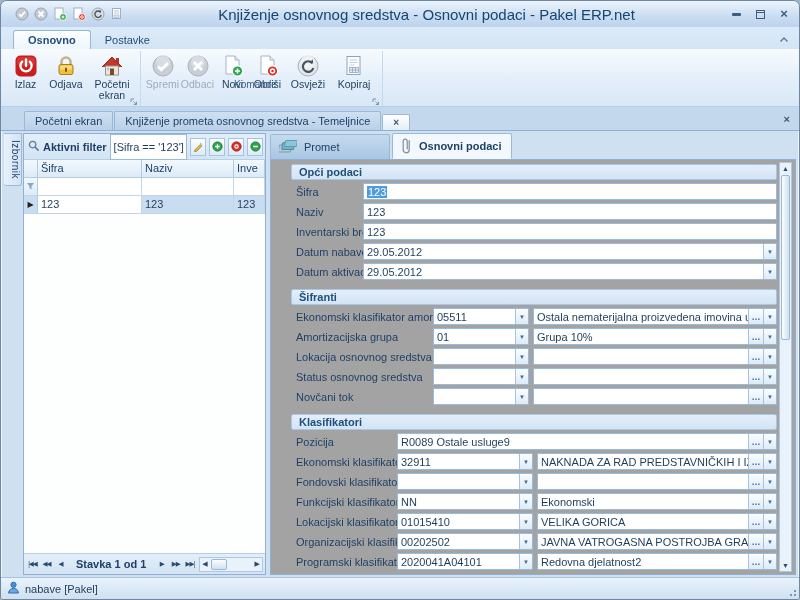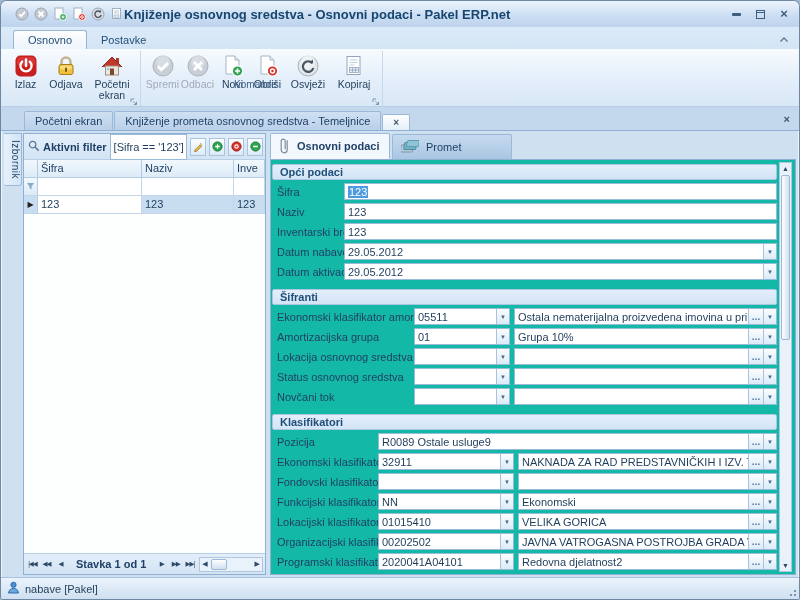--- a/index.html
+++ b/index.html
@@ -5,31 +5,31 @@
   * { margin:0; padding:0; box-sizing:border-box; }
   html,body { width:800px; height:600px; font-family:"Liberation Sans",sans-serif; font-size:11px; color:#1e3c5a; }
   body { background:#9fb6cd; }
   .win { width:800px; height:600px; border:1px solid #6e87a3; border-radius:7px 7px 3px 3px; overflow:hidden;
          background:#cfe0f1; box-shadow:inset 0 0 0 1px #eef5fc; display:flex; flex-direction:column; }
 
   
   .titlebar { height:26px; background:linear-gradient(#ecf4fd,#c9dcf2 60%,#bed4ec); display:flex; align-items:center; padding:0 8px 0 14px; flex:0 0 auto; }
   .qat { display:flex; gap:5px; align-items:center; }
   .qat .qic { width:14px; height:14px; display:inline-flex; }
-  .title { flex:1; font-weight:bold; font-size:13px; color:#17456e; }
+  .title { flex:1; text-align:center; font-weight:normal; font-size:15px; color:#17456e; }
   .winbtns { display:flex; gap:10px; align-items:center; color:#3d5e7e; }
   .winbtn { width:14px; height:12px; display:inline-flex; align-items:center; justify-content:center; cursor:default; }
   .minbar { width:9px; height:3px; background:#3d5e7e; border-radius:1px; }
   .maxbox { width:9px; height:9px; border:1px solid #3d5e7e; border-top:3px double #3d5e7e; }
   .closex { font-size:13px; font-weight:bold; line-height:10px; }
 
   
   .rtabs { height:22px; background:linear-gradient(#dcebf9,#d3e4f4); display:flex; align-items:flex-end; padding:0 6px 0 12px; flex:0 0 auto; position:relative; }
   .rtab { padding:3px 14px 3px; font-size:11px; color:#1f4e79; }
-  .rtab.active { background:linear-gradient(#fdfefe,#eef5fc); border:1px solid #96b7d8; border-bottom:none; border-radius:3px 3px 0 0; font-weight:normal; }
+  .rtab.active { background:linear-gradient(#fdfefe,#eef5fc); border:1px solid #96b7d8; border-bottom:none; border-radius:3px 3px 0 0; font-weight:bold; }
   .ribbon-collapse { position:absolute; right:10px; bottom:4px; }
 
   
   .ribbon { height:58px; background:linear-gradient(#f7fbfe,#e3eefa 55%,#d9e8f6); border-bottom:1px solid #b7cfe7; display:flex; padding:2px 0 0 3px; flex:0 0 auto; }
   .rgroup { position:relative; display:flex; align-items:flex-start; padding:2px 5px 14px 4px; border-right:1px solid #c5d8ec; }
   .rbtn { display:flex; flex-direction:column; align-items:center; width:35px; padding-top:1px; cursor:default; }
   .rbtn.wide { width:46px; }
   .rbtn .ic { width:24px; height:24px; }
   .rbtn .lbl { font-size:10.5px; line-height:11px; text-align:center; color:#1e3c5a; margin-top:1px; white-space:pre-line; }
   .rbtn.disabled .lbl { color:#9fabb9; }
@@ -72,21 +72,21 @@
   .hthumb { width:16px; height:11px; margin-left:1px; background:linear-gradient(#fdfefe,#cfe0f0); border:1px solid #9ab8d8; border-radius:2px; }
   .harrow { font-size:7px; color:#2c4a68; padding:0 2px; }
 
   .splitter { width:4px; flex:0 0 auto; }
 
   
   .rpanel { flex:1; margin:2px 3px 2px 0; display:flex; flex-direction:column; overflow:hidden; }
   .dettabs { height:26px; display:flex; align-items:flex-end; flex:0 0 auto; }
   .dettab { width:120px; height:25px; display:flex; align-items:center; gap:7px; padding:0 8px; font-size:11px; color:#1f4066; border:1px solid #9ab8d8; border-bottom:none; border-radius:2px 2px 0 0; background:linear-gradient(#c6daee,#a9c6e3); margin-right:2px; }
   .dettab.active { background:#f2f8fd; font-weight:bold; height:26px; border-bottom:1px solid #f2f8fd; }
-  .formwrap { flex:1; border:1px solid #8fb0d2; background:#14b8a6; position:relative; padding:2px 18px 2px 1px; overflow:hidden; }
+  .formwrap { flex:1; border:1px solid #8fb0d2; background:#a3a3a3; position:relative; padding:2px 18px 2px 20px; overflow:hidden; }
   .vscroll { position:absolute; top:2px; right:3px; bottom:2px; width:13px; border:1px solid #b0c7de; background:#e9f1fa; display:flex; flex-direction:column; align-items:center; }
   .vthumb { width:9px; height:165px; margin-top:1px; background:linear-gradient(90deg,#fdfefe,#cfe0f0); border:1px solid #9ab8d8; border-radius:2px; }
   .varrow { font-size:7px; color:#2c4a68; line-height:11px; }
   .vspace { flex:1; }
 
   .sechdr { height:16px; background:linear-gradient(#e4eefb,#d2e4f5); border:1px solid #a9c6e2; border-radius:2px; display:flex; align-items:center; padding:0 7px; font-weight:bold; color:#1f4e79; margin:2px 0 3px; }
   .frow { display:flex; align-items:center; height:17px; margin:0 0 3px; }
   .flbl { flex:0 0 auto; padding-left:5px; color:#1f4066; white-space:nowrap; overflow:hidden; }
   .opci .flbl { width:72px; } .sifr .flbl { width:142px; } .klas .flbl { width:106px; }
   .fval { flex:1; height:17px; background:#fff; border:1px solid #98badb; display:flex; align-items:center; padding:0 3px; overflow:hidden; white-space:nowrap; }
@@ -360,33 +360,33 @@
           <div class="hthumb"></div>
           <span class="harrow" style="margin-left:auto">▶</span>
         </div>
       </div>
     </div>
 
     <div class="splitter"></div>
 
     <div class="rpanel">
       <div class="dettabs">
-        <div class="dettab active">
-          <span><svg width="11" height="19" viewBox="0 0 11 19">
-                <path d="M8.2 4.2v9.6a3 3 0 0 1-6 0V5.2a2 2 0 0 1 4 0v8" fill="none" stroke="#7e8c9a" stroke-width="1.2"></path>
-              </svg></span>
-          <span>Osnovni podaci</span>
-        </div>
         <div class="dettab">
           <span><svg width="18" height="13" viewBox="0 0 18 13">
                 <rect x="1" y="5" width="12" height="7" rx="1" fill="#b8c9d8" stroke="#7e96ab" transform="skewX(-8)"></rect>
                 <rect x="4" y="2.5" width="12" height="7" rx="1" fill="#6fb3c4" stroke="#4d8fa0" transform="skewX(-8)"></rect>
                 <rect x="6.5" y="0.5" width="12" height="6" rx="1" fill="#8fc3d8" stroke="#5d9cb4" transform="skewX(-8)"></rect>
               </svg></span>
           <span>Promet</span>
+        </div>
+        <div class="dettab active">
+          <span><svg width="11" height="19" viewBox="0 0 11 19">
+                <path d="M8.2 4.2v9.6a3 3 0 0 1-6 0V5.2a2 2 0 0 1 4 0v8" fill="none" stroke="#7e8c9a" stroke-width="1.2"></path>
+              </svg></span>
+          <span>Osnovni podaci</span>
         </div>
       </div>
 
       <div class="formwrap">
 
         <div class="sechdr">Opći podaci</div>
         <div class="frow opci">
           <span class="flbl">Šifra</span>
           <div class="fval">
               <span class="seltext">123</span>

